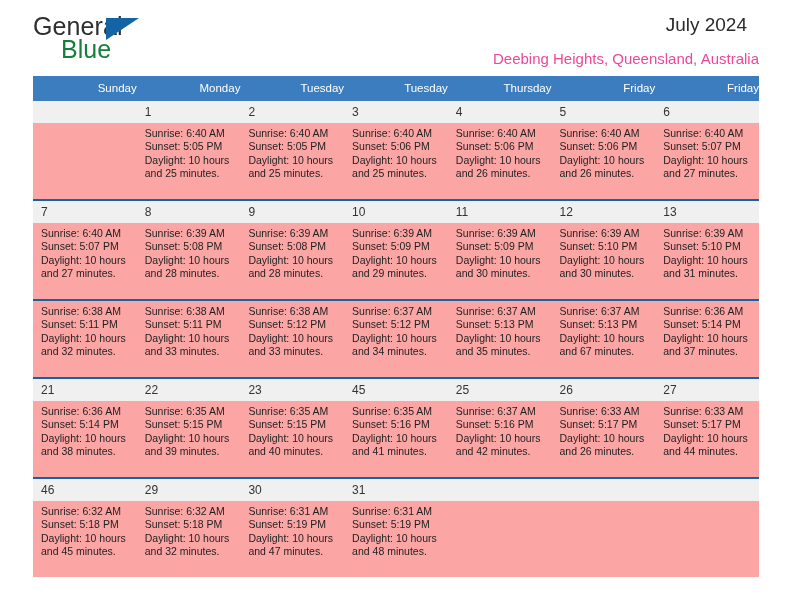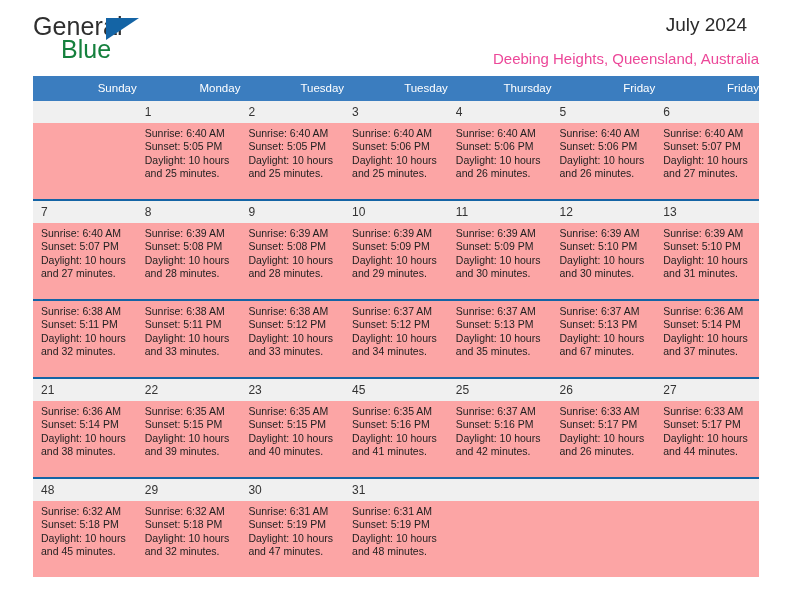--- a/index.html
+++ b/index.html
@@ -389,21 +389,21 @@
           <span class="line">Sunset: 5:17 PM</span>
           <span class="line">Daylight: 10 hours</span>
           <span class="line">and 44 minutes.</span>
         </td>
       </tr>
 
       <tr class="week-sep">
           <td colspan="7"></td>
         </tr>
       <tr class="num-row">
-        <td>48</td>
+        <td>46</td>
         <td>29</td>
         <td>30</td>
         <td>31</td>
         <td class="cell-empty"></td>
         <td class="cell-empty"></td>
         <td class="cell-empty"></td>
       </tr>
       <tr class="info-row">
         <td>
           <span class="line">Sunrise: 6:32 AM</span>

